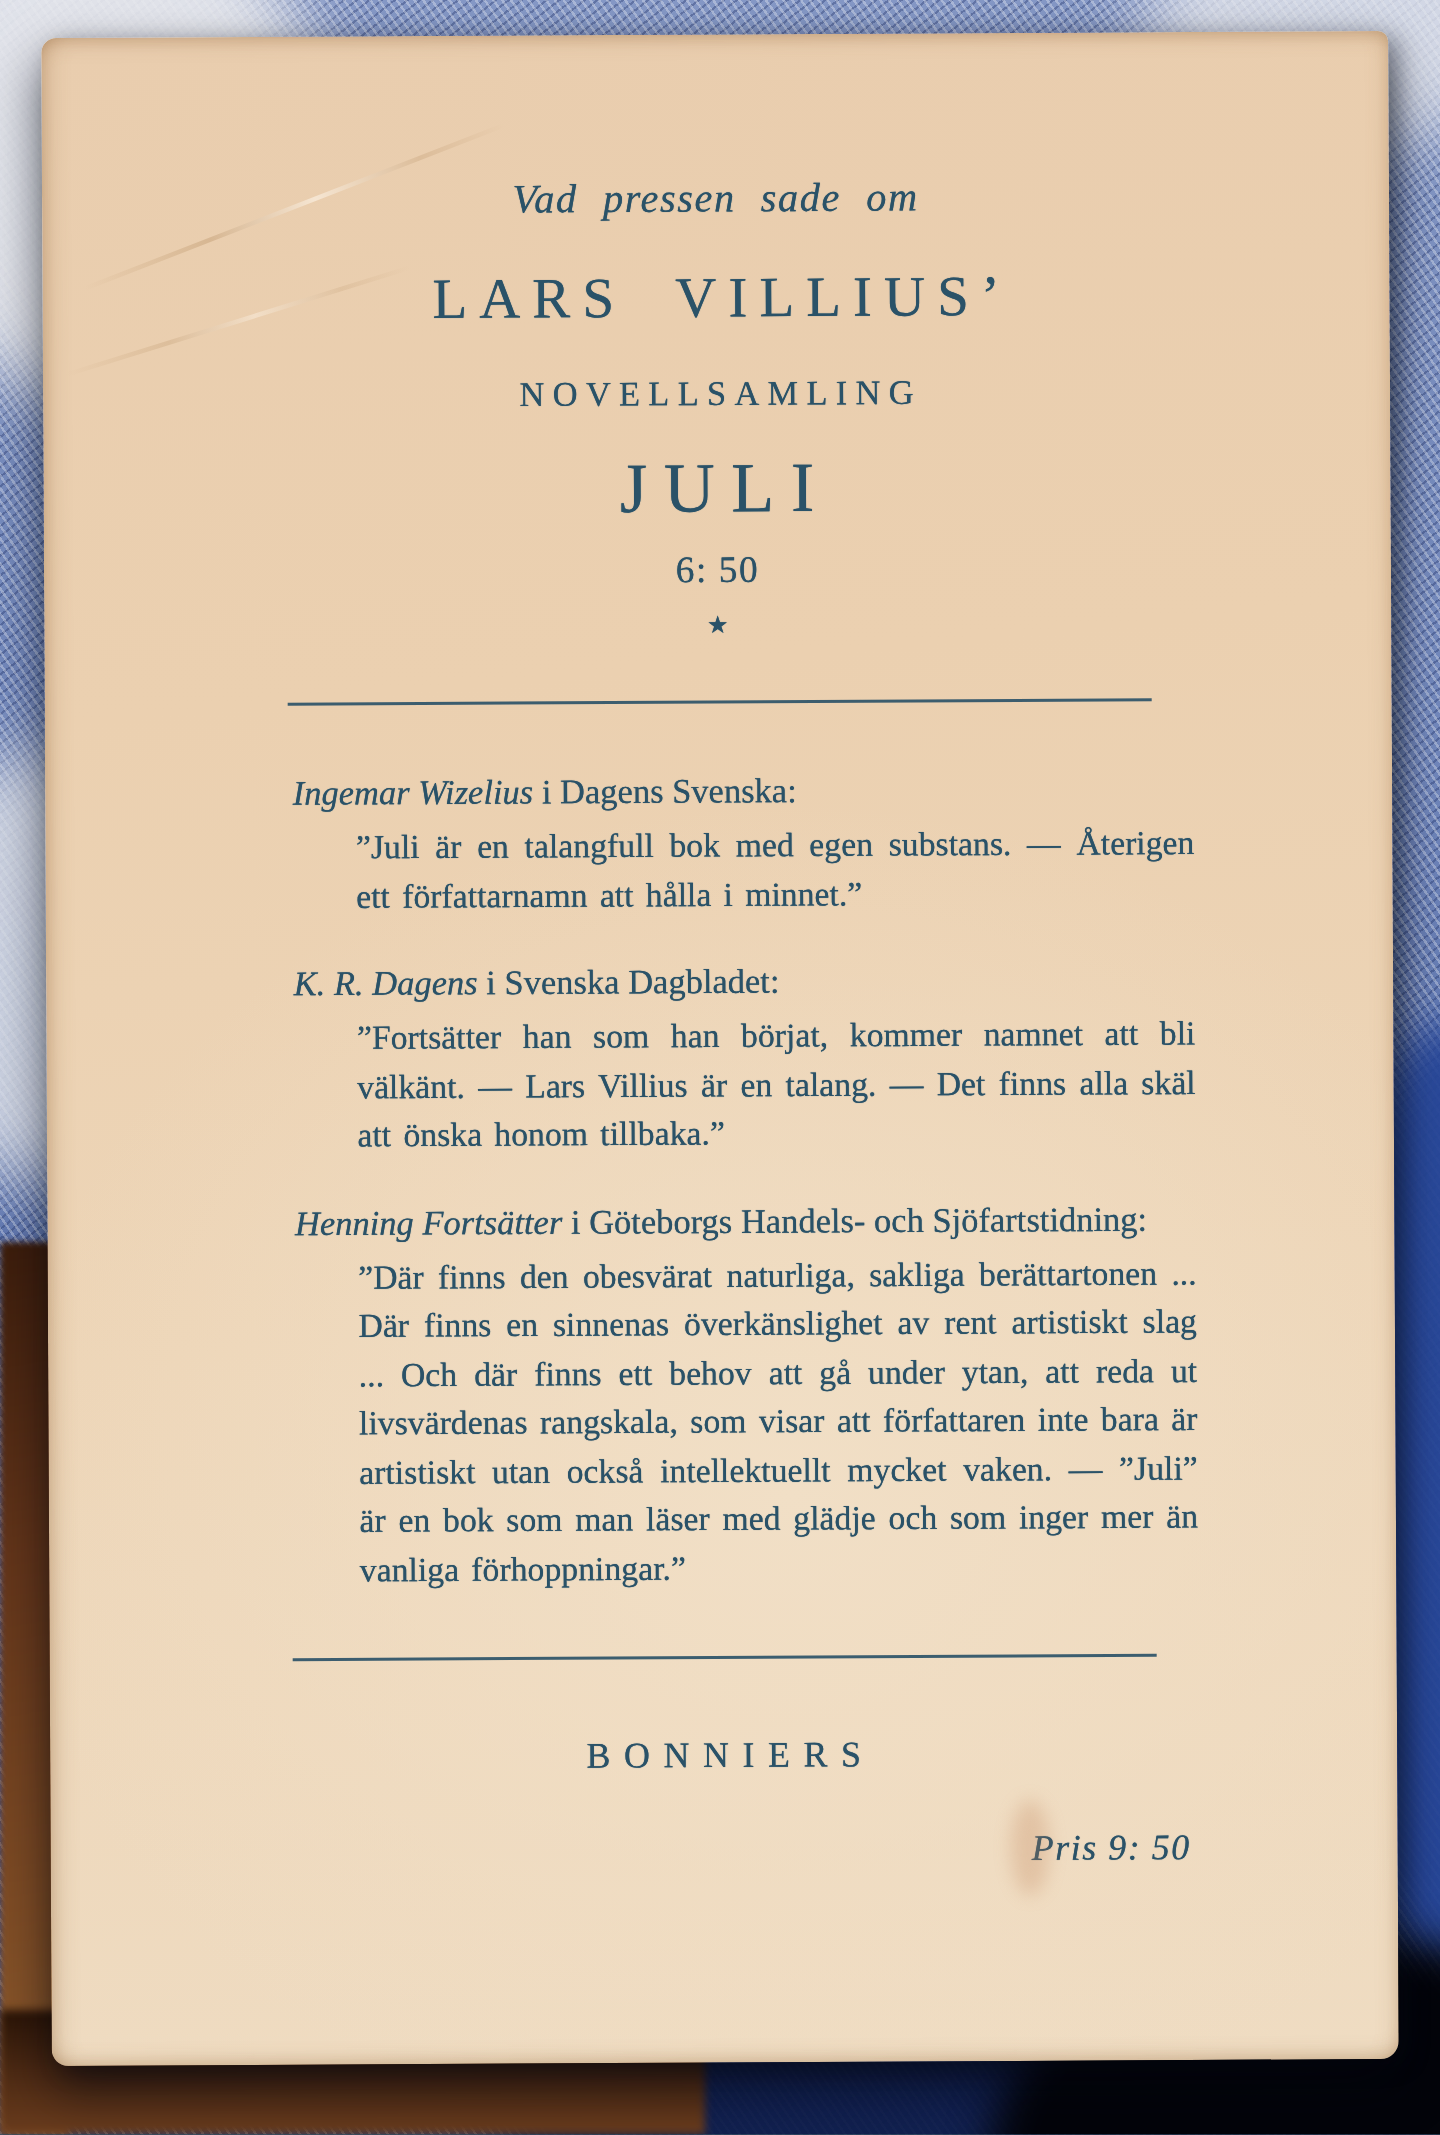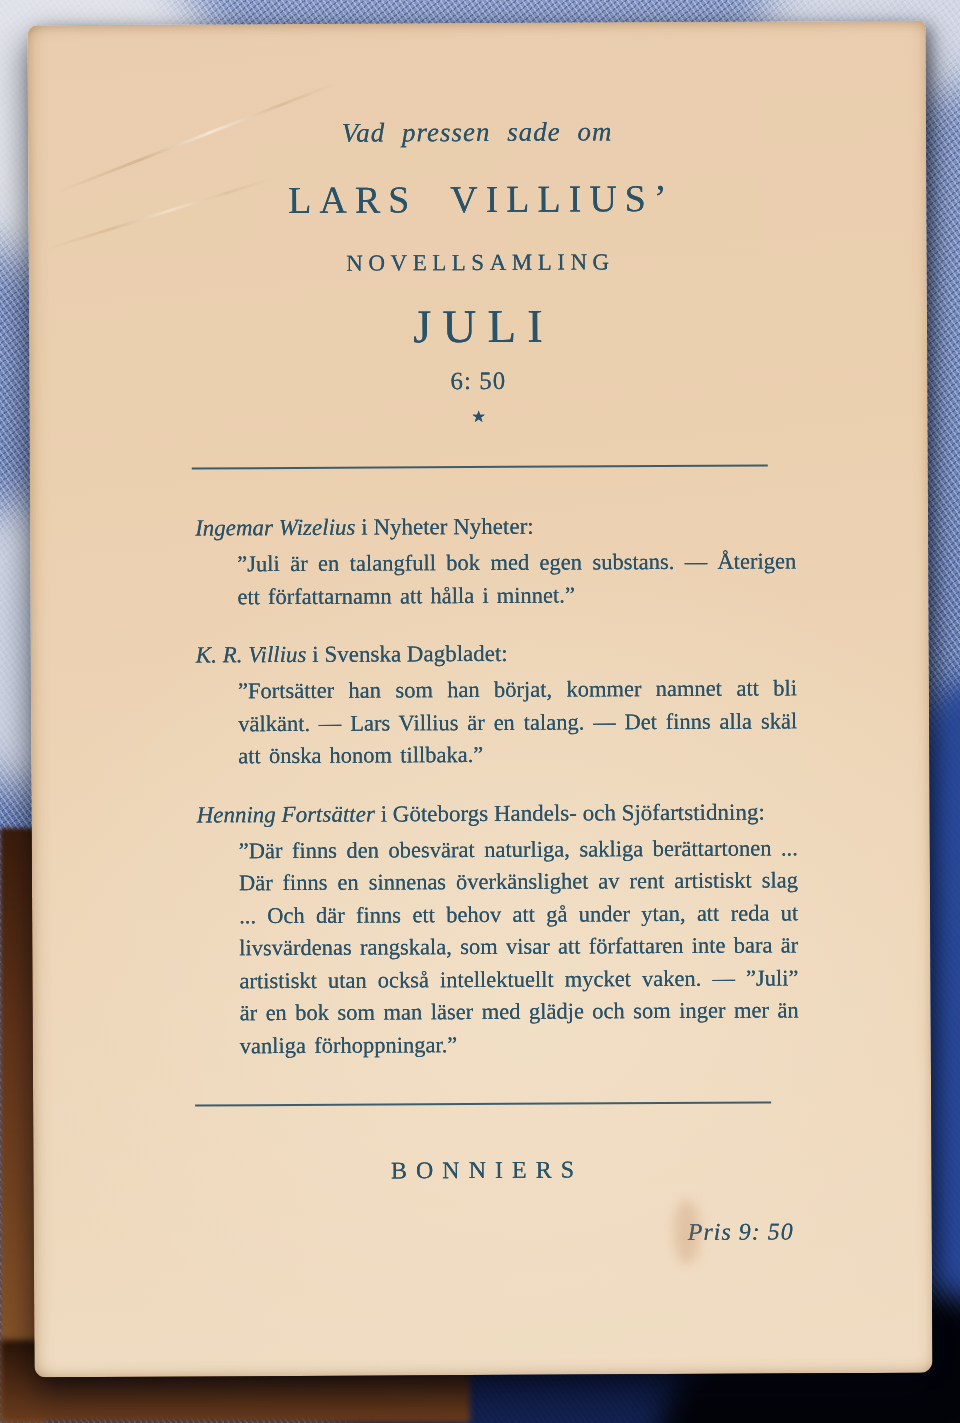--- a/index.html
+++ b/index.html
@@ -114,26 +114,26 @@
 
     <div class="price-top ink-text">6: 50</div>
 
     <div class="star ink-text">★</div>
 
     <hr class="rule">
 
     <div class="reviews">
 
       <div class="review">
-        <p class="attribution ink-text"><span class="reviewer">Ingemar Wizelius</span><span> i Nyheter Nyheter:</span></p>
+        <p class="attribution ink-text"><span class="reviewer">Ingemar Wizelius</span><span> i Dagens Svenska:</span></p>
         <p class="quote ink-text">”Juli är en talangfull bok med egen substans. — Återigen ett författarnamn att hålla i minnet.”</p>
       </div>
 
       <div class="review">
-        <p class="attribution ink-text"><span class="reviewer">K. R. Villius</span><span> i Svenska Dagbladet:</span></p>
+        <p class="attribution ink-text"><span class="reviewer">K. R. Dagens</span><span> i Svenska Dagbladet:</span></p>
         <p class="quote ink-text">”Fortsätter han som han börjat, kommer namnet att bli välkänt. — Lars Villius är en talang. — Det finns alla skäl att önska honom tillbaka.”</p>
       </div>
 
       <div class="review">
         <p class="attribution ink-text"><span class="reviewer">Henning Fortsätter</span><span> i Göteborgs Handels- och Sjöfartstidning:</span></p>
         <p class="quote ink-text">”Där finns den obesvärat naturliga, sakliga berättartonen ... Där finns en sinnenas överkänslighet av rent artistiskt slag ... Och där finns ett behov att gå under ytan, att reda ut livsvärdenas rangskala, som visar att författaren inte bara är artistiskt utan också intellektuellt mycket vaken. — ”Juli” är en bok som man läser med glädje och som inger mer än vanliga förhoppningar.”</p>
       </div>
 
     </div>
 

